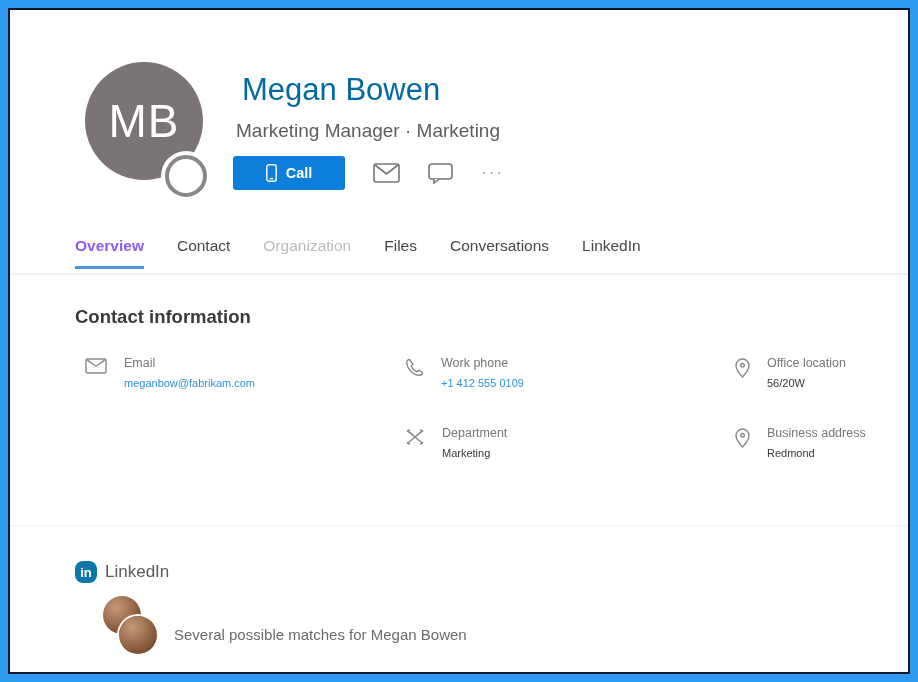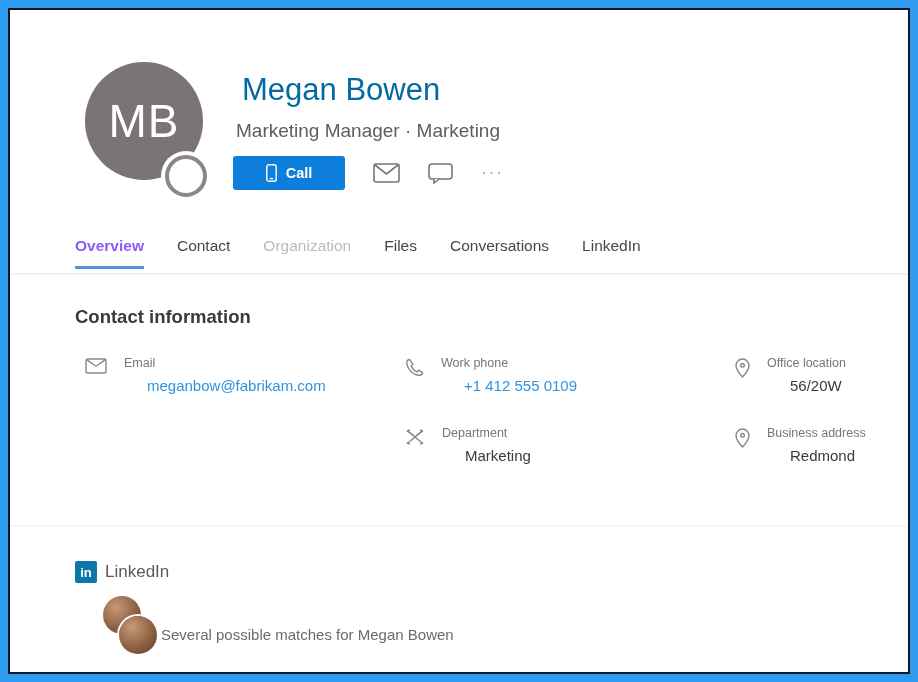--- a/index.html
+++ b/index.html
@@ -63,47 +63,47 @@
   
   .section-heading{
     position:absolute;left:65px;top:296px;
     font-size:18.5px;font-weight:600;color:#3b3a39;
   }
   .field{
     position:absolute;display:flex;gap:17px;align-items:flex-start;
   }
   .field .f-icon{color:#8a8886;margin-top:2px;flex:0 0 auto;}
   .f-label{font-size:12.5px;color:#767676;margin-bottom:7px;}
-  .f-value{font-size:15px;color:#3b3a39;margin-left:23px;}
+  .f-value{font-size:11px;color:#3b3a39;}
   .f-value.link{color:#2f93e0;cursor:pointer;}
   .r1{top:346px;} .r2{top:416px;}
   .c1{left:75px;} .c2{left:395px;} .c3{left:725px;}
   
   .li-header{
     position:absolute;left:65px;top:551px;
     display:flex;align-items:center;gap:8px;
   }
   .li-logo{
-    width:22px;height:22px;border-radius:2px;background:#0e76a8;
+    width:22px;height:22px;border-radius:8px;background:#0e76a8;
     color:#ffffff;font-size:13px;font-weight:700;
     display:flex;align-items:center;justify-content:center;
   }
   .li-title{font-size:17px;color:#5d5b59;}
   .li-matches{
     position:absolute;left:93px;top:584px;height:62px;
     display:flex;align-items:center;cursor:pointer;
   }
   .photos{position:relative;width:58px;height:62px;flex:0 0 auto;}
   .photo{
     position:absolute;width:38px;height:38px;border-radius:50%;
     background:radial-gradient(circle at 35% 30%, #c59a78, #8a5c3e 60%, #5a3a26);
   }
   .photo.p1{left:0;top:2px;}
   .photo.p2{left:16px;top:22px;box-shadow:0 0 0 2px #ffffff;}
-  .matches-text{font-size:15px;color:#6b6b6b;margin-top:18px;}
+  .matches-text{font-size:15px;color:#6b6b6b;margin-left:13px;margin-top:18px;}
 </style>
 </head>
 <body>
 
 <div class="card">
 
   <div class="avatar">
     <span>MB</span>
   </div>
   <div class="presence"></div>

